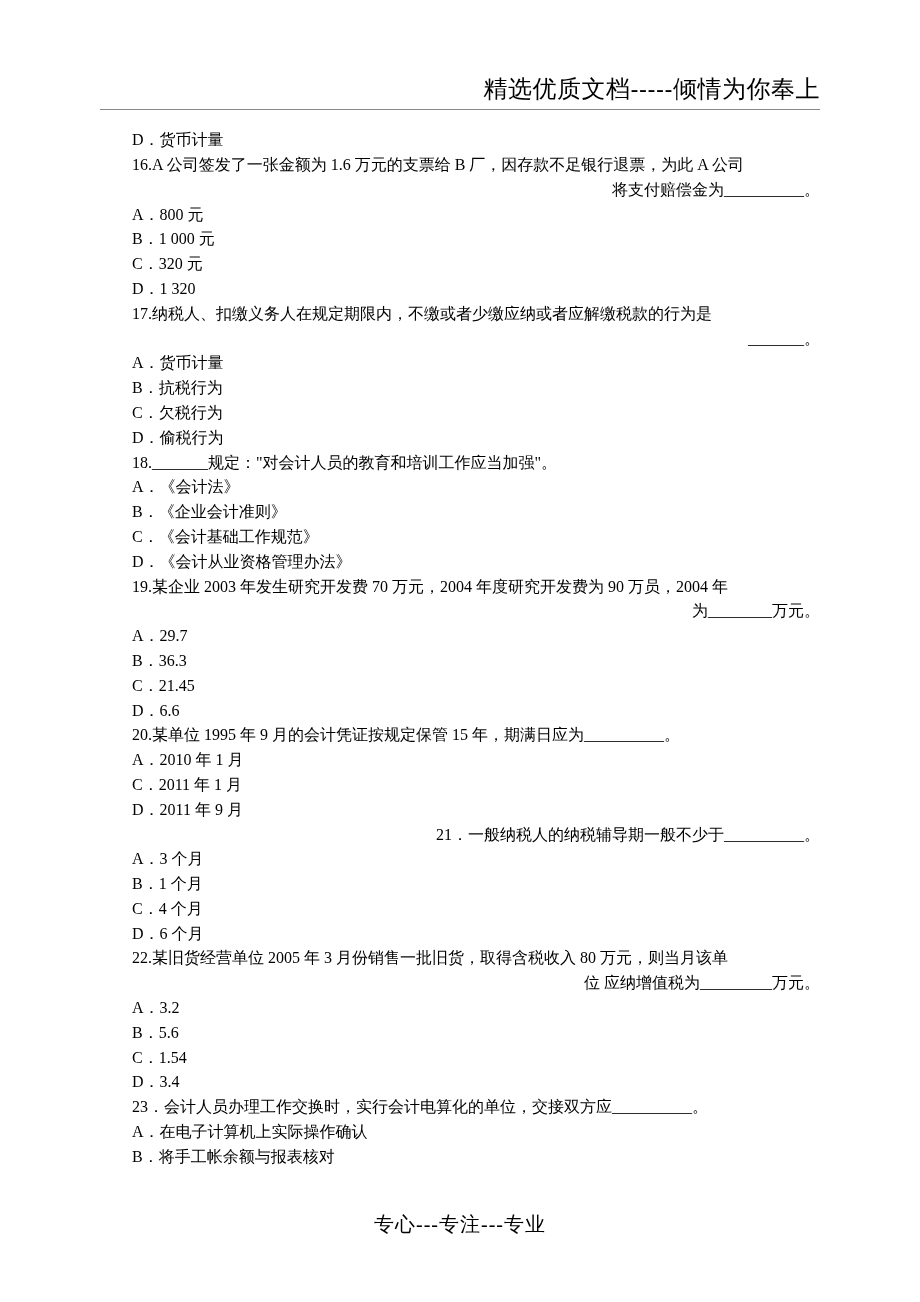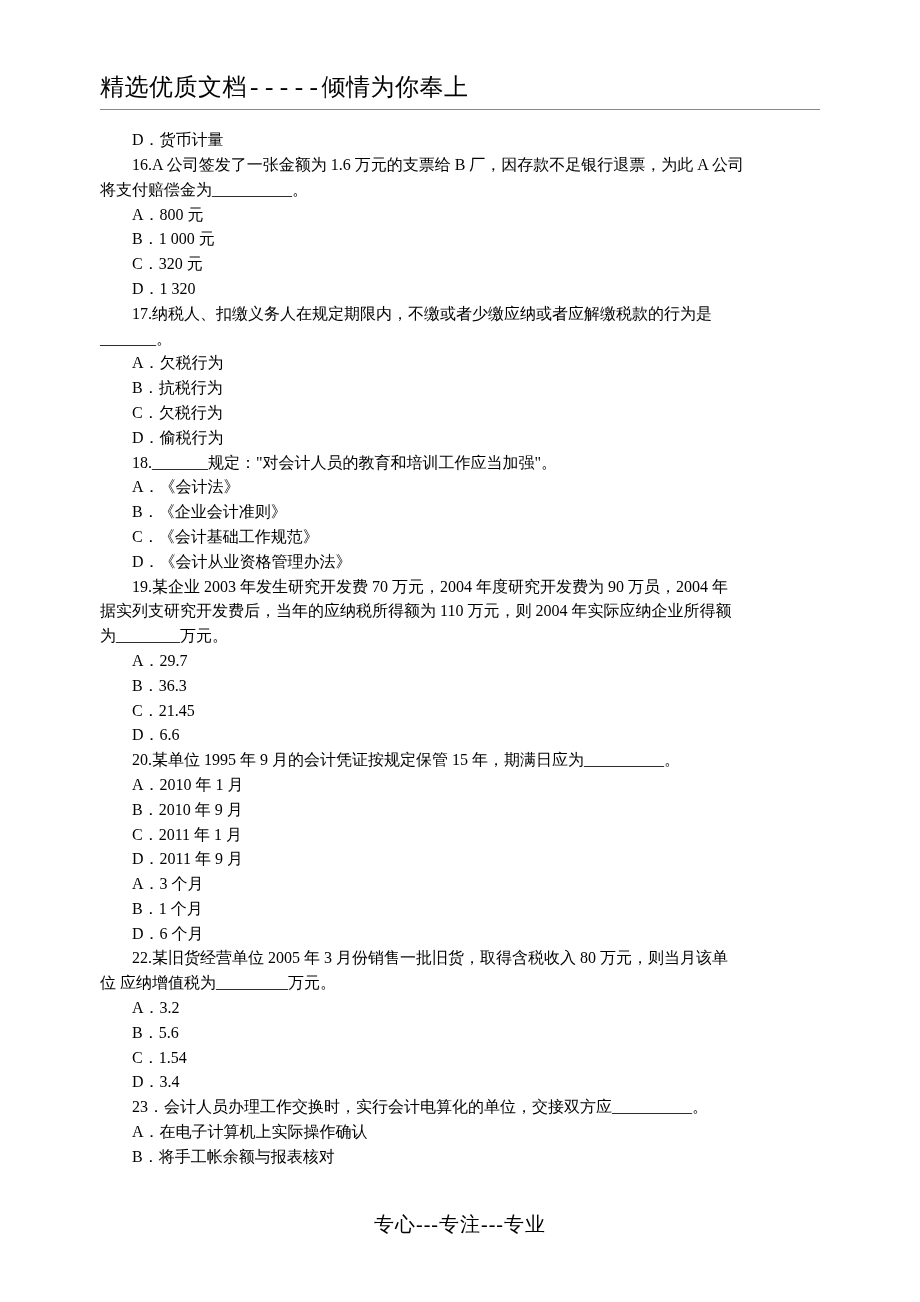--- a/index.html
+++ b/index.html
@@ -10,41 +10,41 @@
     font-family: "SimSun", "宋体", serif;
     font-size: 16px;
     color: #000000;
     line-height: 1.55;
     position: relative;
   }
   .page {
     padding: 70px 100px 80px 100px;
   }
   .header {
-    text-align: left;
+    text-align: right;
     font-size: 24px;
-    font-family: Liberation Mono, monospace;
+    font-family: Liberation Sans, sans-serif;
     letter-spacing: 0.5px;
   }
   .header-line {
     border-top: 1px solid #888;
     margin: 2px 0 18px 0;
   }
   .footer {
     position: absolute;
     bottom: 62px;
     left: 0;
     right: 0;
     text-align: center;
     font-size: 20px;
     font-family: "SimSun", "宋体", serif;
     letter-spacing: 1px;
   }
   .q { text-indent: 2em; }
-  .noindent { text-indent: 0; }
+  .noindent { text-indent: 0; text-align: right; }
   .opt { padding-left: 2em; }
 </style>
 </head>
 <body>
 
 <div class="page">
   <div class="header">精选优质文档-----倾情为你奉上</div>
   <div class="header-line"></div>
 
   <div>
@@ -52,47 +52,47 @@
 
     <div class="q">16.A 公司签发了一张金额为 1.6 万元的支票给 B 厂，因存款不足银行退票，为此 A 公司</div>
     <div class="noindent">将支付赔偿金为__________。</div>
     <div class="opt">A．800 元</div>
     <div class="opt">B．1 000 元</div>
     <div class="opt">C．320 元</div>
     <div class="opt">D．1 320</div>
 
     <div class="q">17.纳税人、扣缴义务人在规定期限内，不缴或者少缴应纳或者应解缴税款的行为是</div>
     <div class="noindent">_______。</div>
-    <div class="opt">A．欠税行为</div>
+    <div class="opt">A．货币计量</div>
     <div class="opt">B．抗税行为</div>
     <div class="opt">C．欠税行为</div>
     <div class="opt">D．偷税行为</div>
 
     <div class="q">18._______规定："对会计人员的教育和培训工作应当加强"。</div>
     <div class="opt">A．《会计法》</div>
     <div class="opt">B．《企业会计准则》</div>
     <div class="opt">C．《会计基础工作规范》</div>
     <div class="opt">D．《会计从业资格管理办法》</div>
 
     <div class="q">19.某企业 2003 年发生研究开发费 70 万元，2004 年度研究开发费为 90 万员，2004 年</div>
-    <div class="noindent">据实列支研究开发费后，当年的应纳税所得额为 110 万元，则 2004 年实际应纳企业所得额</div>
     <div class="noindent">为________万元。</div>
     <div class="opt">A．29.7</div>
     <div class="opt">B．36.3</div>
     <div class="opt">C．21.45</div>
     <div class="opt">D．6.6</div>
 
     <div class="q">20.某单位 1995 年 9 月的会计凭证按规定保管 15 年，期满日应为__________。</div>
     <div class="opt">A．2010 年 1 月</div>
-    <div class="opt">B．2010 年 9 月</div>
     <div class="opt">C．2011 年 1 月</div>
     <div class="opt">D．2011 年 9 月</div>
 
+    <div class="noindent">21．一般纳税人的纳税辅导期一般不少于__________。</div>
     <div class="opt">A．3 个月</div>
     <div class="opt">B．1 个月</div>
+    <div class="opt">C．4 个月</div>
     <div class="opt">D．6 个月</div>
 
     <div class="q">22.某旧货经营单位 2005 年 3 月份销售一批旧货，取得含税收入 80 万元，则当月该单</div>
     <div class="noindent">位  应纳增值税为_________万元。</div>
     <div class="opt">A．3.2</div>
     <div class="opt">B．5.6</div>
     <div class="opt">C．1.54</div>
     <div class="opt">D．3.4</div>
 
     <div class="q">23．会计人员办理工作交换时，实行会计电算化的单位，交接双方应__________。</div>

